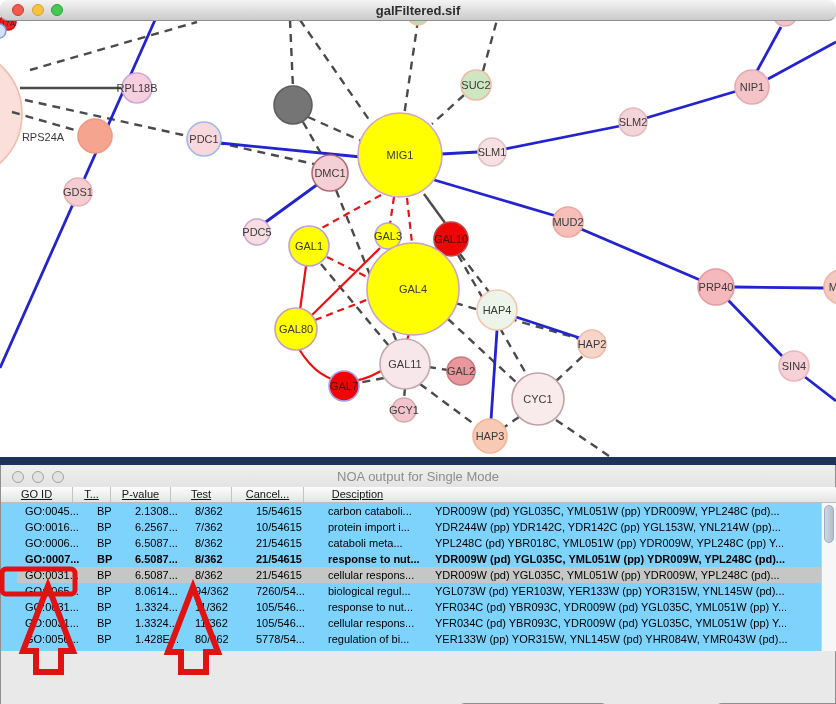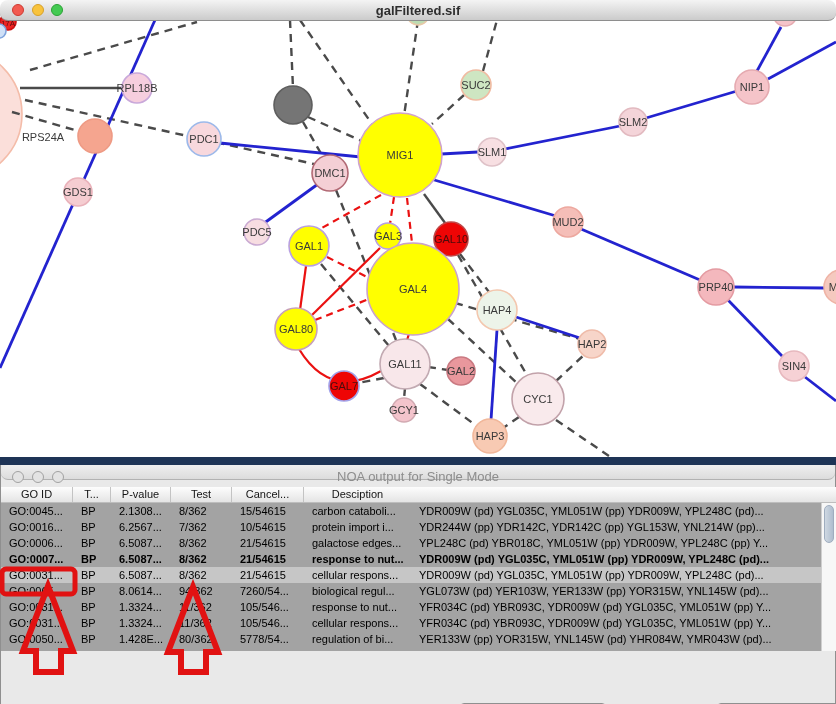--- a/index.html
+++ b/index.html
@@ -34,45 +34,45 @@
   .edge.red{stroke:#ea1111;stroke-width:2.2;}
   .edge.rdash{stroke:#ea1111;stroke-width:2.2;stroke-dasharray:7 5;}
   .net-svg text{font-family:"Liberation Sans",sans-serif;}
   
   .noa-window{
     position:absolute;left:0;top:465px;width:836px;height:239px;
     background:#e9e9e9;box-sizing:border-box;
     border-left:1px solid #8f8f8f;border-right:1px solid #8f8f8f;
   }
   .noa-titlebar{
-    position:absolute;left:0;top:0;width:100%;height:15px;
+    position:absolute;left:0;top:0;width:100%;height:38px;
     background:linear-gradient(#efefef,#dcdcdc);
     border-bottom:1px solid #b2b2b2;box-sizing:border-box;border-radius:7px;
   }
   .noa-titlebar .title{
     position:absolute;left:0;right:0;top:4px;text-align:center;
     font-size:13px;color:#8d8d8d;
   }
   .tl.inactive{background:#e3e3e3;border:1px solid #a2a2a2;}
   .tl.i1{left:11px;top:6px;} .tl.i2{left:31px;top:6px;} .tl.i3{left:51px;top:6px;}
   .thead{
     position:absolute;left:0;top:22px;width:835px;height:16px;
     display:grid;
     background:linear-gradient(#fdfdfd,#e4e4e4);
     border-bottom:1px solid #bdbdbd;box-sizing:border-box;
-    font-size:11px;color:#141414;
+    font-size:11px;color:#141414;text-decoration:underline;
   }
   .hcell{
     text-align:center;line-height:15px;overflow:hidden;white-space:nowrap;
     border-right:1px solid #c3c3c3;box-sizing:border-box;
   }
   .hcell:last-child{border-right:none;}
   .tbody{
     position:absolute;left:0;top:38px;width:820px;height:148px;
-    background:#a3a3a3;overflow:hidden;font-size:11px;color:#000;
+    background:#7dd3fc;overflow:hidden;font-size:11px;color:#000;padding-left:16px;
   }
   .tbody-bg{position:absolute;left:0;top:38px;width:835px;height:148px;background:#fff;}
   .trow{display:grid;height:16px;}
   .trow.sel{background:#c6c6c6;}
   .tcell{line-height:16px;white-space:nowrap;overflow:hidden;padding-left:8px;box-sizing:border-box;}
   .scrollbar{
     position:absolute;left:820px;top:38px;width:15px;height:148px;
     background:#f7f7f7;border-left:1px solid #cfcfcf;box-sizing:border-box;
   }
   .thumb{
@@ -259,21 +259,21 @@
         <div class="tcell">10/54615</div>
         <div class="tcell">protein import i...</div>
         <div class="tcell">YDR244W (pp) YDR142C, YDR142C (pp) YGL153W, YNL214W (pp)...</div>
       </div>
       <div class="trow" style="grid-template-columns: 72px 38px 60px 61px 72px 107px 1fr;">
         <div class="tcell">GO:0006...</div>
         <div class="tcell">BP</div>
         <div class="tcell">6.5087...</div>
         <div class="tcell">8/362</div>
         <div class="tcell">21/54615</div>
-        <div class="tcell">galactose edges...</div>
+        <div class="tcell">cataboli meta...</div>
         <div class="tcell">YPL248C (pd) YBR018C, YML051W (pp) YDR009W, YPL248C (pp) Y...</div>
       </div>
       <div class="trow" style="grid-template-columns: 72px 38px 60px 61px 72px 107px 1fr; font-weight: bold;">
         <div class="tcell">GO:0007...</div>
         <div class="tcell">BP</div>
         <div class="tcell">6.5087...</div>
         <div class="tcell">8/362</div>
         <div class="tcell">21/54615</div>
         <div class="tcell">response to nut...</div>
         <div class="tcell">YDR009W (pd) YGL035C, YML051W (pp) YDR009W, YPL248C (pd)...</div>

